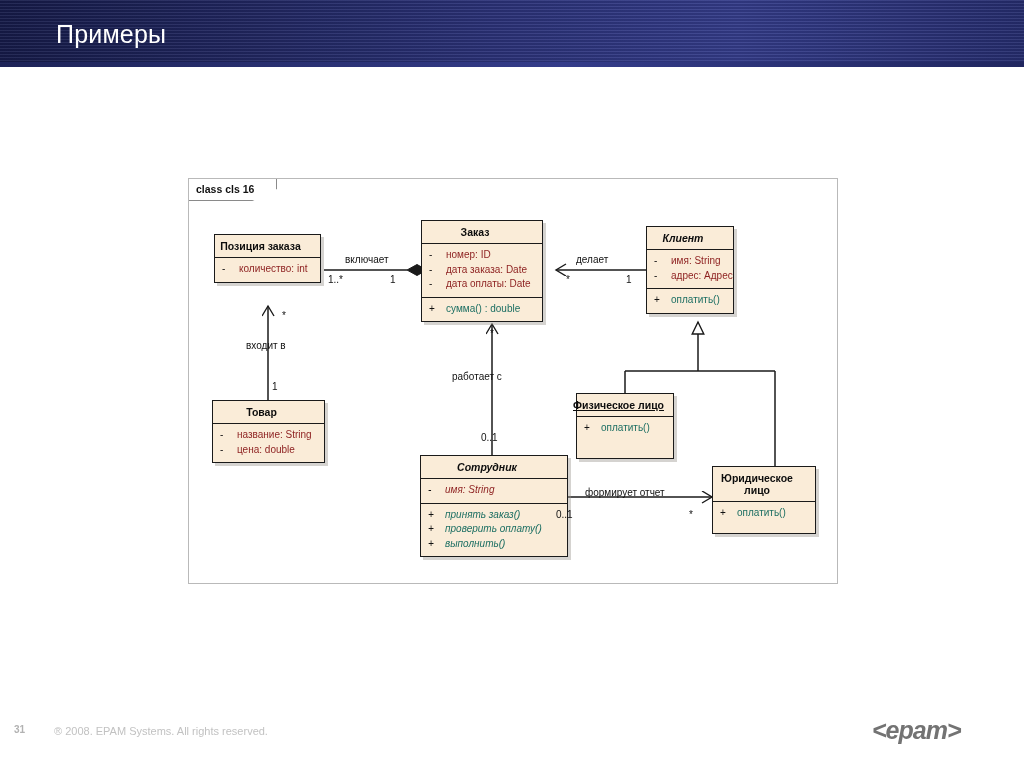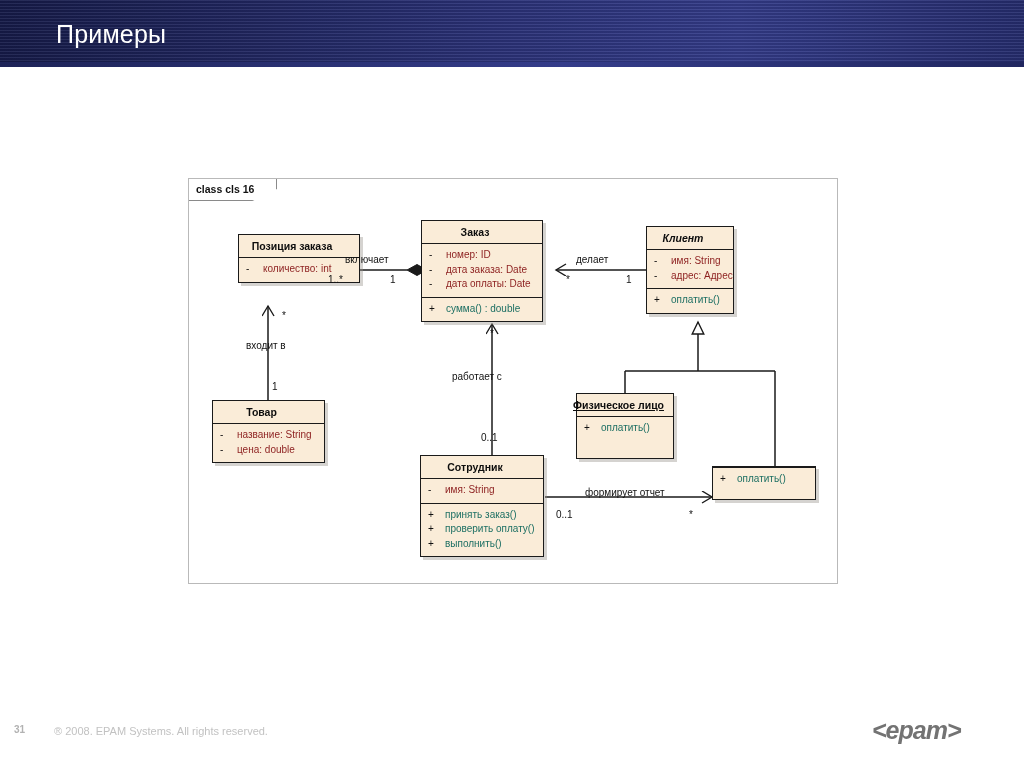--- a/index.html
+++ b/index.html
@@ -126,21 +126,21 @@
   </g>
 
   <g>
     <line x1="698" y1="371" x2="698" y2="322" stroke="#1a1a1a" stroke-width="1.5" marker-end="url(#genTri)"></line>
     <line x1="625" y1="371" x2="775" y2="371" stroke="#1a1a1a" stroke-width="1.5"></line>
     <line x1="625" y1="371" x2="625" y2="393" stroke="#1a1a1a" stroke-width="1.5"></line>
     <line x1="775" y1="371" x2="775" y2="466" stroke="#1a1a1a" stroke-width="1.5"></line>
   </g>
 </svg>
 
-<div class="cls" id="c-poziciya" style="left:214px;top:234px;width:122px;margin-left:24px;">
+<div class="cls" id="c-poziciya" style="left:214px;top:234px;width:107px;">
   <div class="nm">Позиция заказа</div>
   <div class="sec">
     <div class="mem attr">
       <span class="vis">-</span>
       <span class="tx">количество: int</span>
     </div>
   </div>
 </div>
 
 <div class="cls" id="c-zakaz" style="left:421px;top:220px;width:122px;">
@@ -194,21 +194,21 @@
       <span class="vis">-</span>
       <span class="tx">название:  String</span>
     </div>
     <div class="mem attr">
       <span class="vis">-</span>
       <span class="tx">цена: double</span>
     </div>
   </div>
 </div>
 
-<div class="cls" id="c-sotrudnik" style="left:420px;top:455px;width:124px;">
+<div class="cls" id="c-sotrudnik" style="left:420px;top:455px;width:148px;font-style:italic;">
   <div class="nm">Сотрудник</div>
   <div class="sec">
     <div class="mem attr">
       <span class="vis">-</span>
       <span class="tx">имя: String</span>
     </div>
   </div>
   <div class="sec">
     <div class="mem meth">
       <span class="vis">+</span>
@@ -229,20 +229,21 @@
   <div class="nm wide" style="margin:0 -6px;">Физическое лицо</div>
   <div class="sec" style="padding-bottom:22px;">
     <div class="mem meth">
       <span class="vis">+</span>
       <span class="tx">оплатить()</span>
     </div>
   </div>
 </div>
 
 <div class="cls" id="c-urlico" style="left:712px;top:466px;width:104px;">
+  <div class="nm two">Юридическое лицо</div>
   <div class="sec" style="padding-bottom:12px;">
     <div class="mem meth">
       <span class="vis">+</span>
       <span class="tx">оплатить()</span>
     </div>
   </div>
 </div>
 
 <div class="lbl" style="left:345px;top:254px;">включает</div>
 <div class="mult" style="left:328px;top:274px;">1..*</div>

